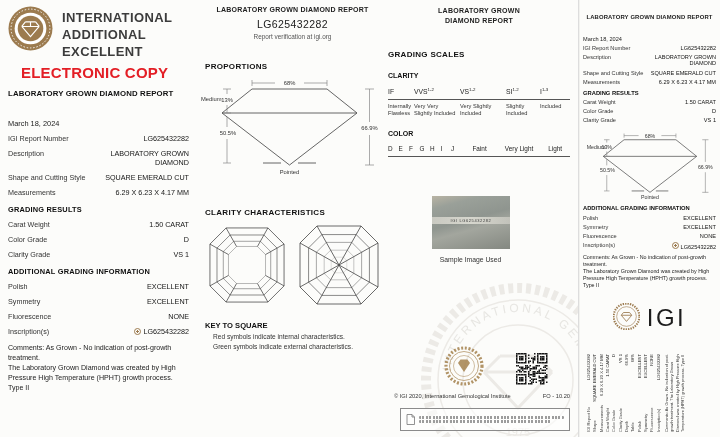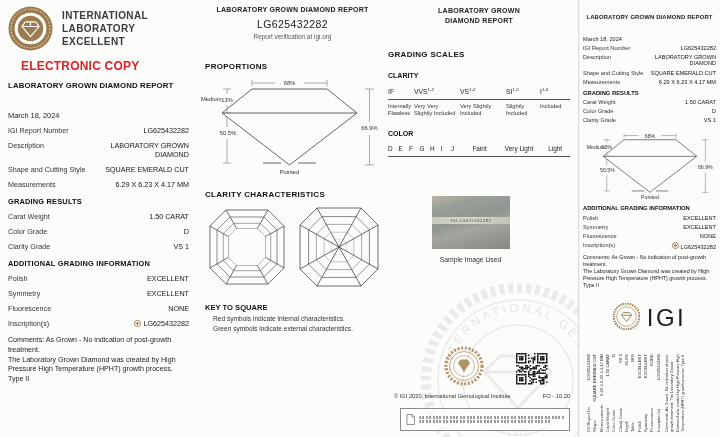--- a/index.html
+++ b/index.html
@@ -2,38 +2,38 @@
 <html><head>
 <meta charset="utf-8">
 <style>
   html,body{margin:0;padding:0;background:#e9e9e9;}
   .page{position:relative;width:720px;height:437px;background:#fcfcfa;overflow:hidden;
         font-family:"Liberation Sans",sans-serif;color:#222;}
   .panel{position:absolute;z-index:2;}
   
   .p-left{left:8px;top:6px;width:181px;}
   .brand-row{display:flex;gap:9px;align-items:flex-start;}
-  .brand-name{font-size:10px;font-weight:bold;letter-spacing:.4px;line-height:1.32;color:#3c3c3c;padding-top:3px;}
-  .ecopy{margin:4px 0 0 13px;font-size:12px;font-weight:bold;letter-spacing:.2px;color:#e31e25;}
+  .brand-name{font-size:13px;font-weight:bold;letter-spacing:.4px;line-height:1.32;color:#3c3c3c;padding-top:3px;}
+  .ecopy{margin:4px 0 0 13px;font-size:15px;font-weight:bold;letter-spacing:.2px;color:#e31e25;}
   .lab-title{margin-top:8px;font-size:7.8px;font-weight:bold;letter-spacing:.15px;color:#111;}
   .date{margin-top:21px;font-size:7.4px;color:#222;}
   .crow{display:flex;justify-content:space-between;align-items:flex-start;margin-top:6px;font-size:7.2px;color:#333;}
   .crow .v{text-align:right;max-width:96px;color:#151515;}
   .sec{font-size:7.4px;font-weight:bold;color:#0e0e0e;margin-top:8px;letter-spacing:.2px;}
   .comments{font-size:7.1px;line-height:1.38;margin-top:8px;color:#222;}
   .insc-glyph{display:inline-block;width:5px;height:5px;border:1px solid #9c7b4f;border-radius:50%;margin-right:2px;vertical-align:-.5px;background:radial-gradient(circle,#9c7b4f 0 30%,transparent 31%);}
   
   .p-mid{left:195px;top:6px;width:195px;height:425px;}
   .mid-head{text-align:center;}
   .mid-title{font-size:7px;font-weight:bold;letter-spacing:.25px;color:#222;}
   .mid-number{margin-top:5px;font-size:10.5px;letter-spacing:.4px;color:#1a1a1a;}
   .mid-verify{margin-top:3px;font-size:6.4px;color:#555;}
   .mhead{font-weight:bold;font-size:8px;letter-spacing:.3px;color:#111;}
   .prop-head{margin:22px 0 0 10px;}
-  .clarity-head{margin:10px 0 0 10px;}
+  .clarity-head{margin:28px 0 0 10px;}
   .key-head{margin:12px 0 0 10px;font-size:7.6px;font-weight:bold;color:#111;}
   .key-line{margin:3px 0 0 18px;font-size:6.6px;color:#333;}
   .key-line:first-of-type{margin-top:5px;}
   .diagrams{display:flex;gap:12px;align-items:center;margin:8px 0 0 14px;}
   .weburl{position:absolute;left:0;right:0;bottom:16px;text-align:center;font-size:9.5px;font-weight:bold;letter-spacing:.4px;color:#101010;}
   
   .p-scales{left:388px;top:6px;width:182px;height:425px;}
   .sc-title{text-align:center;font-size:7px;font-weight:bold;letter-spacing:.25px;line-height:1.4;color:#222;}
   .sc-head{margin-top:24px;font-size:8px;font-weight:bold;letter-spacing:.3px;color:#111;}
   .sub-head{margin-top:13px;font-size:7px;font-weight:bold;color:#111;}
@@ -113,21 +113,21 @@
           <circle cx="22" cy="22" r="19" fill="none" stroke="#fff" stroke-width=".9" stroke-dasharray="1.4 1.8"></circle>
           <circle cx="22" cy="22" r="15.5" fill="#fff"></circle>
           <circle cx="22" cy="22" r="12.5" fill="#9c7b4f"></circle>
           <g stroke="#fff" stroke-width="1.1" fill="none">
             <path d="M13.5 20 L30.5 20 M17 15.5 L27 15.5 M17 15.5 L13.5 20 M27 15.5 L30.5 20 M13.5 20 L22 30 L30.5 20 M22 15.5 L22 20"></path>
           </g>
         </svg>
       </span>
       <div class="brand-name">
         <div>INTERNATIONAL</div>
-        <div>LABORATORY</div>
+        <div>ADDITIONAL</div>
         <div>EXCELLENT</div>
       </div>
     </div>
     <div class="ecopy">ELECTRONIC COPY</div>
     <div class="lab-title">LABORATORY GROWN DIAMOND REPORT</div>
     <div class="date">March 18, 2024</div>
 
     <div class="crow">
         <span class="l">IGI Report Number</span>
         <span class="v">LG625432282</span>

